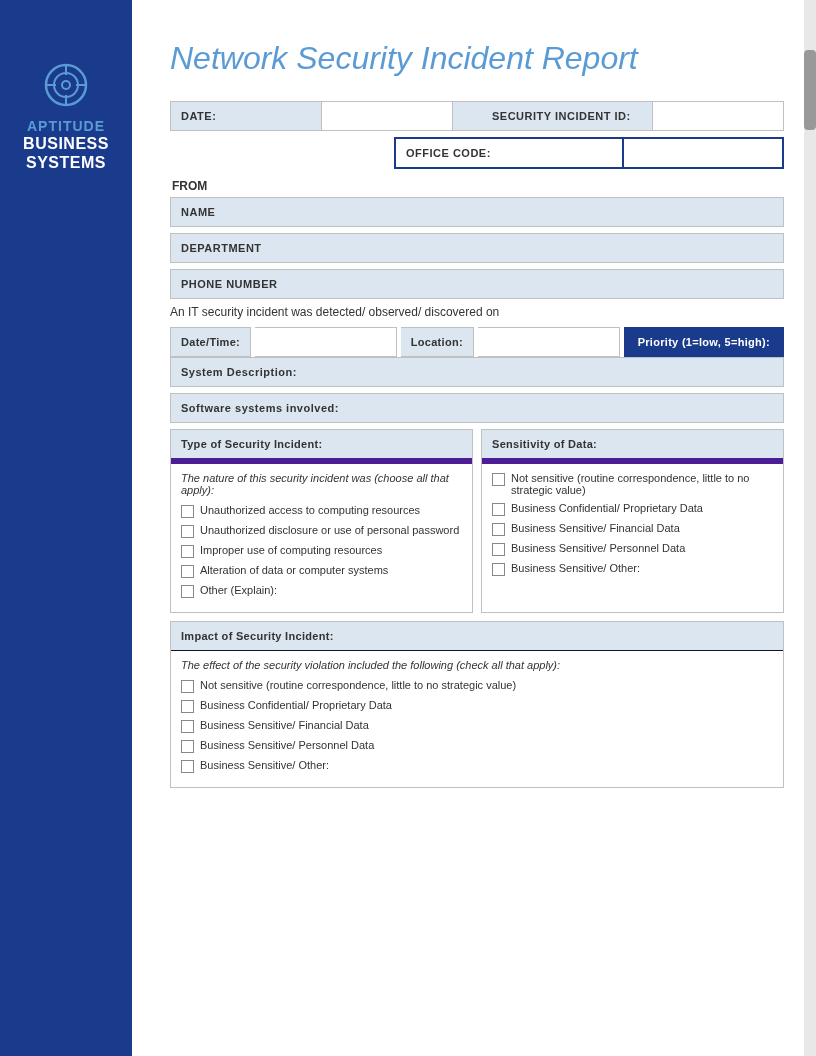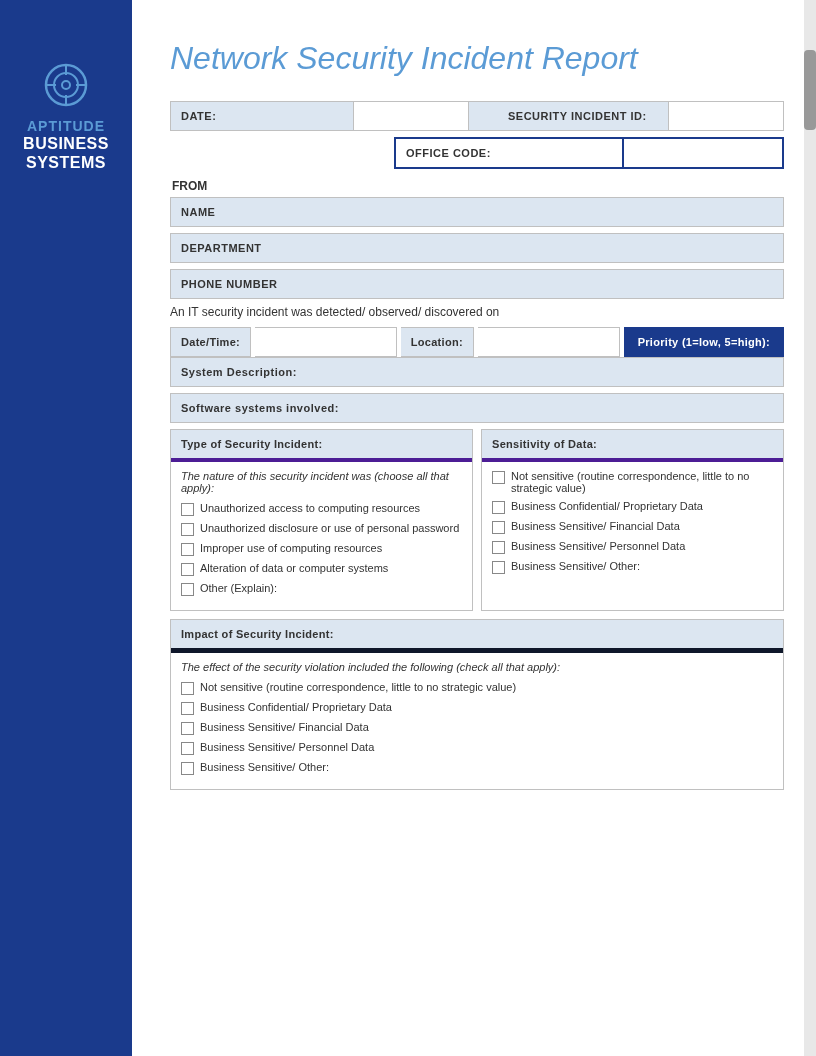--- a/index.html
+++ b/index.html
@@ -86,21 +86,21 @@
       width: 100%;
       margin-bottom: 6px;
     }
     .date-box {
       background: #dce6f1;
       border: 1px solid #c0c0c0;
       padding: 8px 10px;
       font-size: 11px;
       font-weight: bold;
       color: #333;
-      width: 184px;
+      width: 152px;
       letter-spacing: 0.5px;
     }
     .security-id-box {
       background: #dce6f1;
       border: 1px solid #c0c0c0;
       padding: 8px 10px;
       font-size: 11px;
       font-weight: bold;
       color: #333;
       width: 200px;
@@ -193,21 +193,21 @@
       display: flex;
       gap: 8px;
       margin-bottom: 8px;
     }
     .col-section {
       flex: 1;
       border: 1px solid #c0c0c0;
     }
     .col-header {
       background: #dce6f1;
-      border-bottom: 4px solid #4c1d95;
+      border-bottom: 6px solid #4c1d95;
       padding: 8px 10px;
       font-size: 11px;
       font-weight: bold;
       color: #333;
       letter-spacing: 0.3px;
     }
     .col-content {
       padding: 8px 10px;
       background: #fff;
     }
@@ -236,21 +236,21 @@
       margin-top: 1px;
     }
 
     
     .impact-section {
       border: 1px solid #c0c0c0;
       margin-bottom: 8px;
     }
     .impact-header {
       background: #dce6f1;
-      border-bottom: 5px solid #0f172a;
+      border-bottom: 1px solid #0f172a;
       padding: 8px 10px;
       font-size: 11px;
       font-weight: bold;
       color: #333;
       letter-spacing: 0.3px;
     }
     .impact-content {
       padding: 8px 10px;
       background: #fff;
     }

